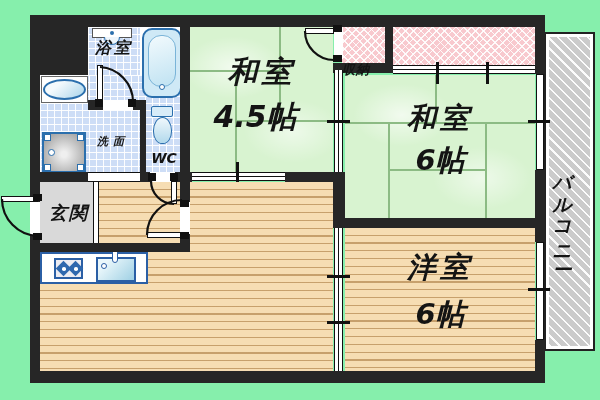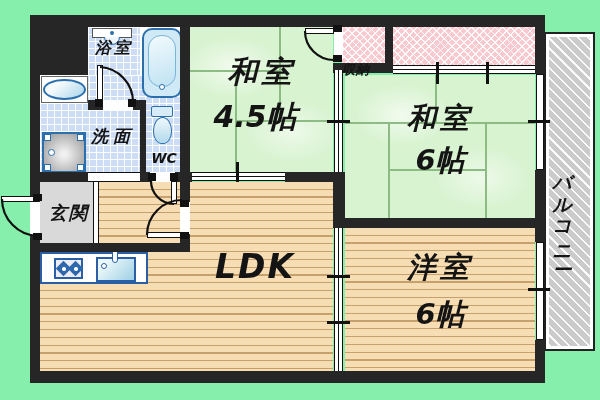--- a/index.html
+++ b/index.html
@@ -163,30 +163,29 @@
 
   <svg class="arcs" width="600" height="400" viewBox="0 0 600 400">
     <path d="M2,199 A37,37 0 0 0 38,236" fill="none" stroke="#111" stroke-width="2.2"></path>
     <path d="M100,67 A35,35 0 0 1 133,102" fill="none" stroke="#111" stroke-width="2.2"></path>
     <path d="M174,204 A23,23 0 0 1 151,181" fill="none" stroke="#111" stroke-width="2.2"></path>
     <path d="M147,235 A35,35 0 0 1 182,200" fill="none" stroke="#111" stroke-width="2.2"></path>
     <path d="M305,31 A29,29 0 0 0 334,60" fill="none" stroke="#111" stroke-width="2.2"></path>
   </svg>
 
   <div class="lbl" style="left:88px;top:40px;width:52px;font-size:16px;letter-spacing:3px;">浴室</div>
-  <div class="lbl" style="left:84px;top:128px;width:58px;font-size:17px;letter-spacing:5px;">洗面</div>
+  <div class="lbl" style="left:84px;top:136px;width:58px;font-size:11px;letter-spacing:5px;">洗面</div>
   <div class="lbl" style="left:148px;top:151px;width:32px;font-size:14px;">WC</div>
   <div class="lbl" style="left:44px;top:204px;width:50px;font-size:18px;letter-spacing:2px;">玄関</div>
   <div class="lbl" style="left:335px;top:37px;width:42px;font-size:13px;letter-spacing:1px;margin-top:26px;">収納</div>
 
   <div class="lbl" style="left:190px;top:57px;width:143px;font-size:30px;letter-spacing:4px;">和室</div>
   <div class="lbl" style="left:190px;top:102px;width:130px;font-size:30px;">4.5帖</div>
 
   <div class="lbl" style="left:345px;top:104px;width:190px;font-size:29px;letter-spacing:4px;">和室</div>
   <div class="lbl" style="left:345px;top:146px;width:190px;font-size:29px;">6帖</div>
 
-  <div class="lbl" style="left:175px;top:250px;width:160px;font-size:33px;letter-spacing:2px;">LDK</div>
 
   <div class="lbl" style="left:345px;top:253px;width:190px;font-size:29px;letter-spacing:4px;">洋室</div>
   <div class="lbl" style="left:345px;top:300px;width:190px;font-size:29px;">6帖</div>
 
   <div class="lbl" style="left:553px;top:136px;height:150px;font-size:19px;writing-mode:vertical-rl;letter-spacing:3px;">バルコニー</div>
 </div>
 
 </body></html>

